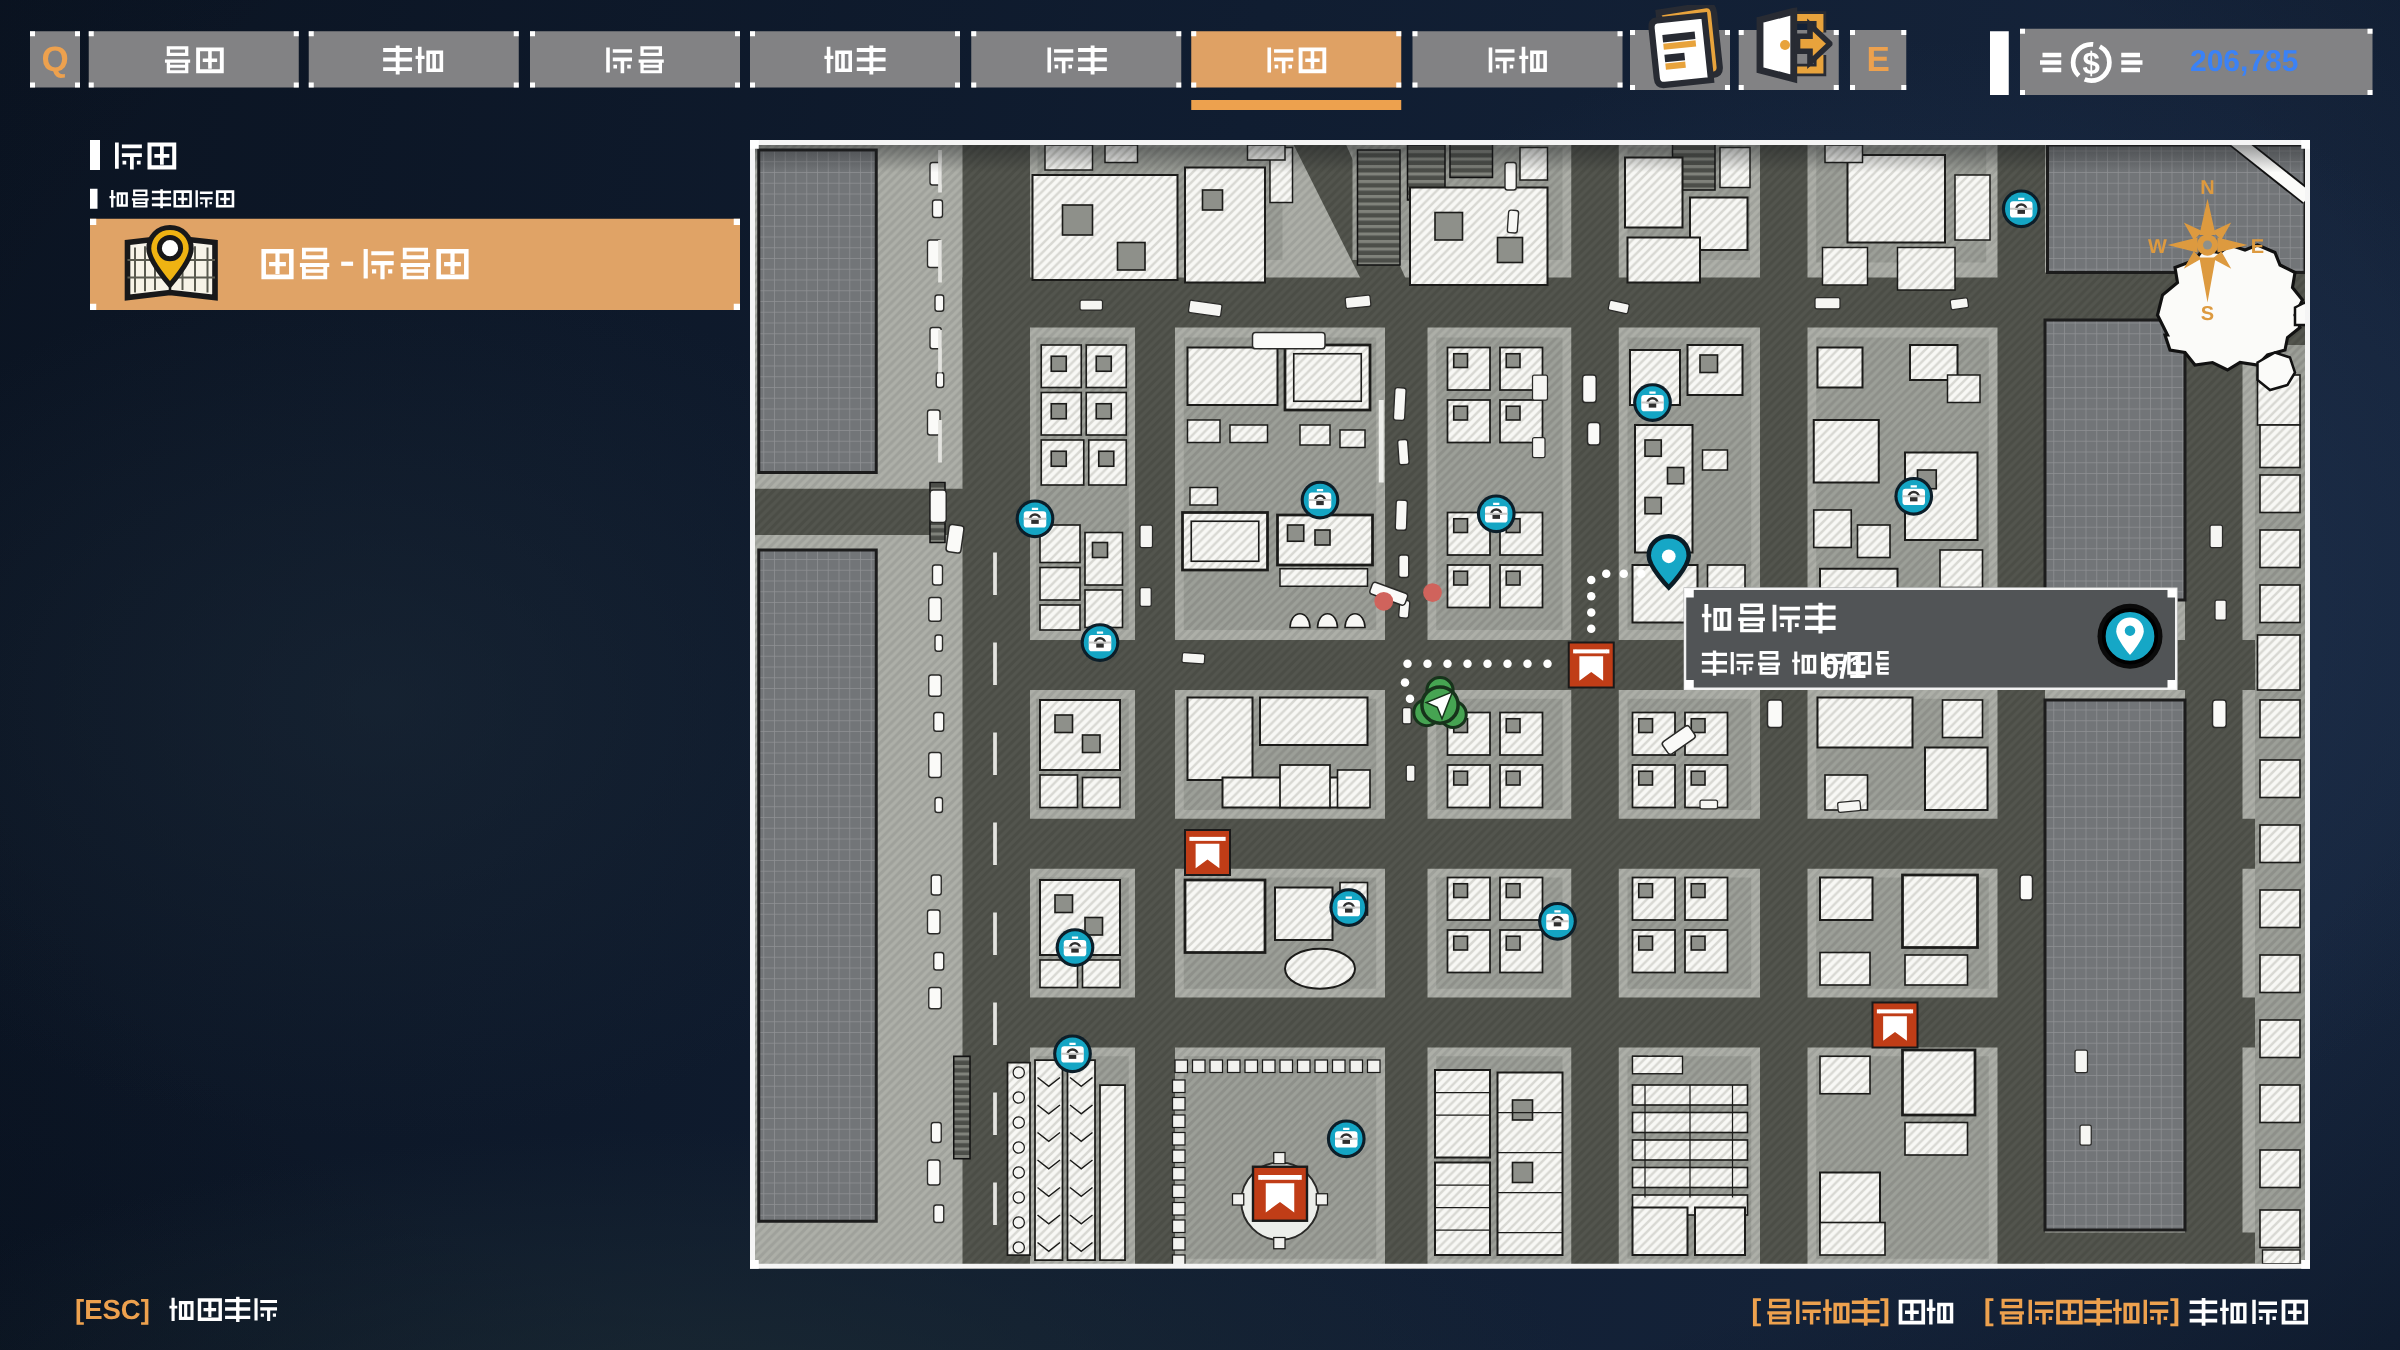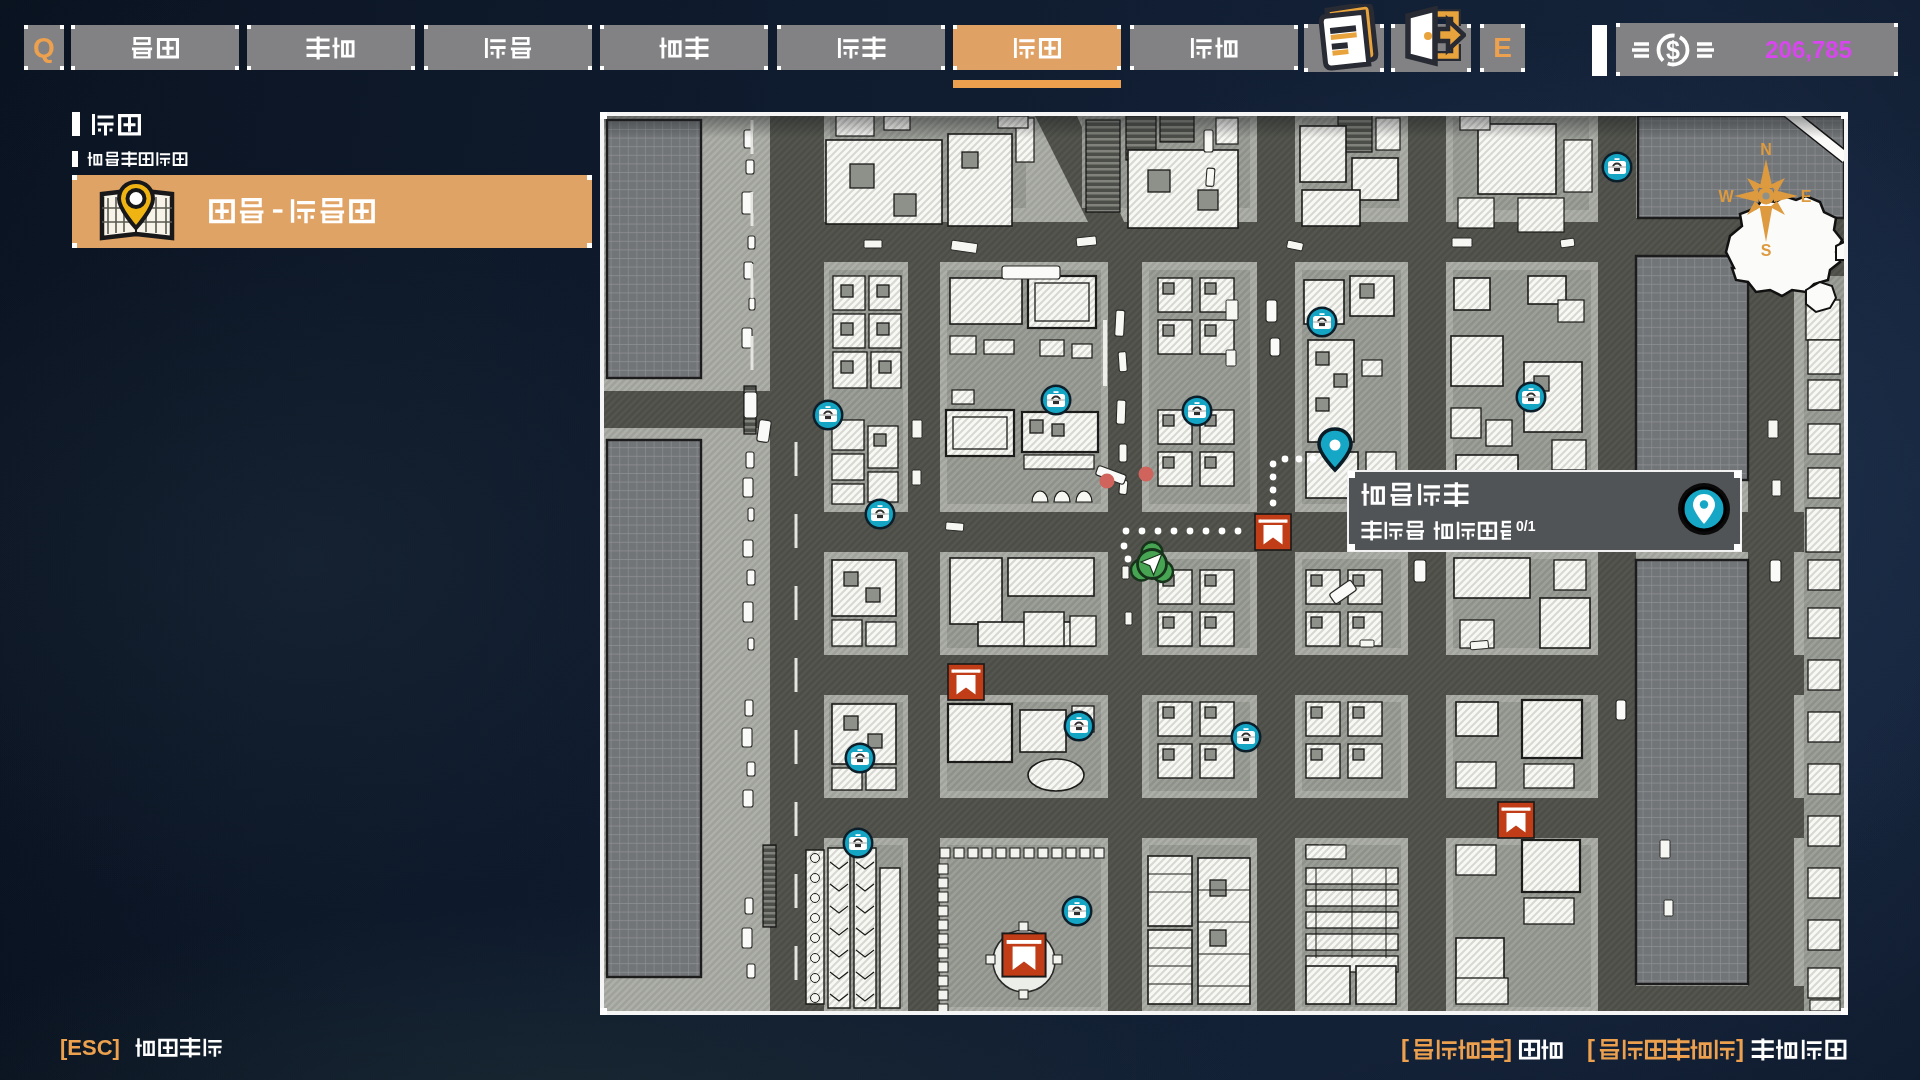--- a/index.html
+++ b/index.html
@@ -140,21 +140,21 @@
 
 <div class="gbox" style="left:1616px;top:23px;width:282px;height:53px"></div>
 <svg class="abs" style="left:1630px;top:30px" width="86" height="40" viewBox="0 0 86 40">
 <g fill="none" stroke="#fff">
 <path d="M4 14 h15 M2 20 h17 M4 26 h15" stroke-width="3.6"></path>
 <path d="M67 14 h15 M67 20 h17 M67 26 h15" stroke-width="3.6"></path>
 <circle cx="43" cy="20" r="14.5" stroke-width="3.8" stroke-dasharray="36 5.5" stroke-dashoffset="8"></circle>
 <text x="43" y="29" fill="#fff" stroke="none" font-size="25" font-weight="bold" text-anchor="middle" font-family="Liberation Sans">$</text>
 </g>
 </svg>
-<div class="abs" style="left:1752px;top:23px;width:100px;height:53px;color:#d946ef;font-weight:bold;font-size:24px;line-height:53px;text-align:right">206,785</div>
+<div class="abs" style="left:1752px;top:23px;width:100px;height:53px;color:#3b82f6;font-weight:bold;font-size:24px;line-height:53px;text-align:left">206,785</div>
 
 <div class="abs" style="left:72px;top:112px;width:8px;height:24px;background:#fff"></div>
 <svg class="abs fk" style="left:90px;top:112px" width="52" height="25" viewBox="0 0 208 100">
     <g fill="#fff">
       <use href="#g4"></use>
       <use href="#g1" transform="translate(108,0)"></use>
     </g>
   </svg>
 
 <div class="abs" style="left:72px;top:151px;width:6px;height:16px;background:#fff"></div>
@@ -681,21 +681,21 @@
     <g fill="#fff">
       <use href="#g2"></use>
       <use href="#g4" transform="translate(104,0)"></use>
       <use href="#g3" transform="translate(208,0)"></use>
       <use href="#g5" transform="translate(344,0)"></use>
       <use href="#g4" transform="translate(448,0)"></use>
       <use href="#g1" transform="translate(552,0)"></use>
       <use href="#g3" transform="translate(656,0)"></use>
     </g>
   </svg>
-<div class="abs" style="left:1516px;top:518px;color:#fff;font-weight:bold;font-size:14px">0/1</div>
+<div class="abs" style="left:1457px;top:518px;color:#fff;font-weight:bold;font-size:26px">0/1</div>
 <svg class="abs" style="left:1676px;top:481px" width="56" height="56" viewBox="0 0 56 56">
 <circle cx="28" cy="28" r="26" fill="#0a0a0a"></circle>
 <circle cx="28" cy="28" r="21" fill="#16a7c6" stroke="#000" stroke-width="3"></circle>
 <path d="M28 13 C21.5 13 17 17.8 17 24 C17 30.5 28 43 28 43 C28 43 39 30.5 39 24 C39 17.8 34.5 13 28 13 Z" fill="#fff"></path>
 <circle cx="28" cy="23.5" r="4.2" fill="#16a7c6"></circle>
 </svg>
 
 <div class="abs" style="left:60px;top:1035px;color:#eda14e;font-weight:bold;font-size:22px">[ESC]</div>
 <svg class="abs fk" style="left:135px;top:1037px" width="88" height="21" viewBox="0 0 418 100">
     <g fill="#fff">

